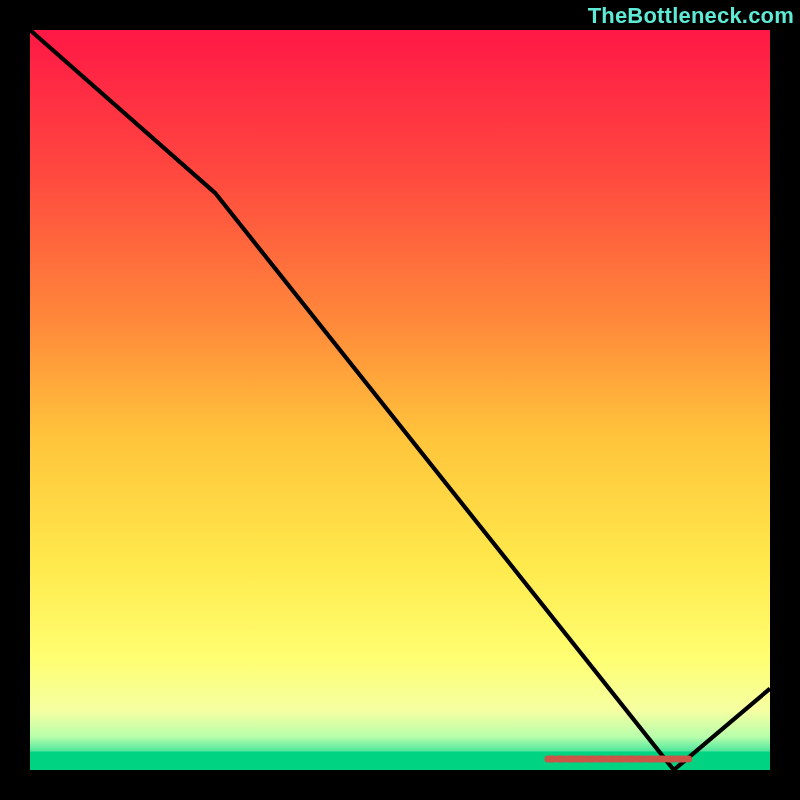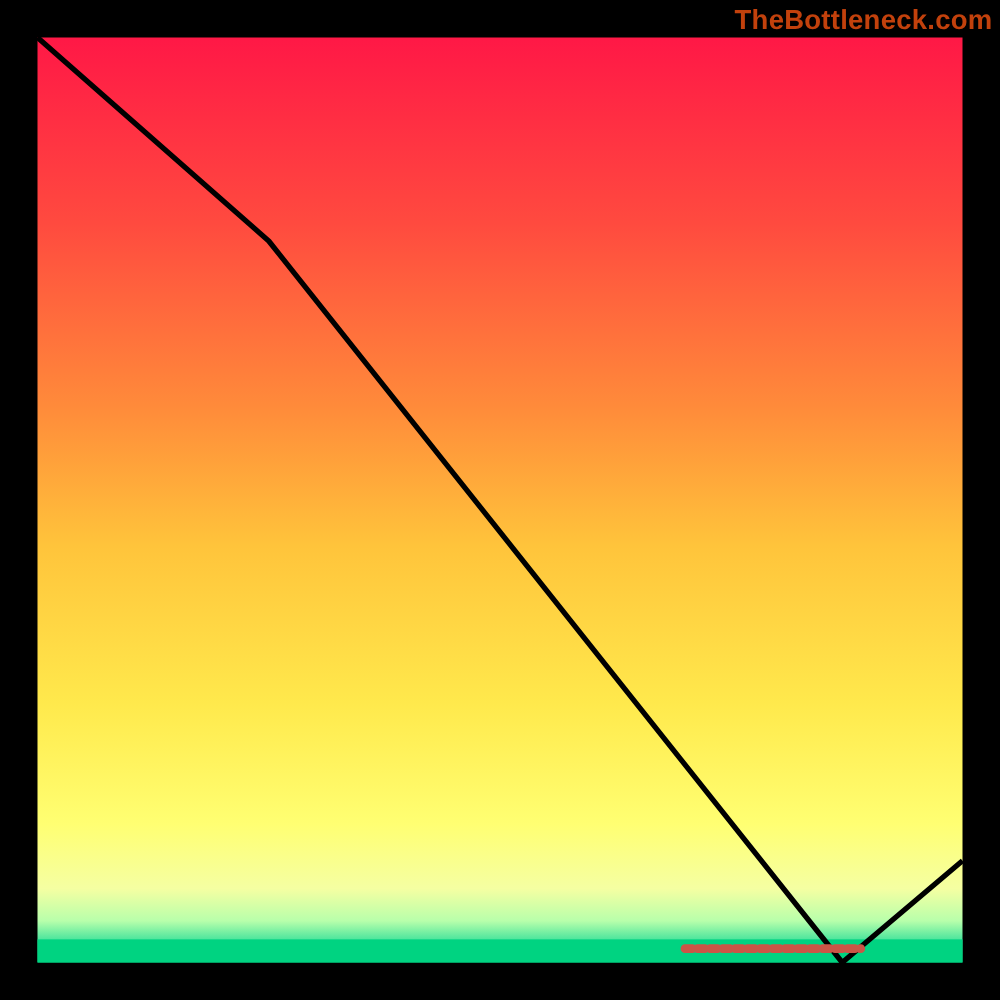--- a/index.html
+++ b/index.html
@@ -16,21 +16,21 @@
     height: 800px;
     background: #000;
   }
   .watermark {
     position: absolute;
     top: 3px;
     right: 6px;
     font-family: Arial, Helvetica, sans-serif;
     font-size: 22px;
     font-weight: 600;
-    color: #c2410c;
+    color: #5eead4;
     letter-spacing: 0.2px;
     user-select: none;
   }
   svg {
     position: absolute;
     top: 0;
     left: 0;
   }
 </style>
 </head>

